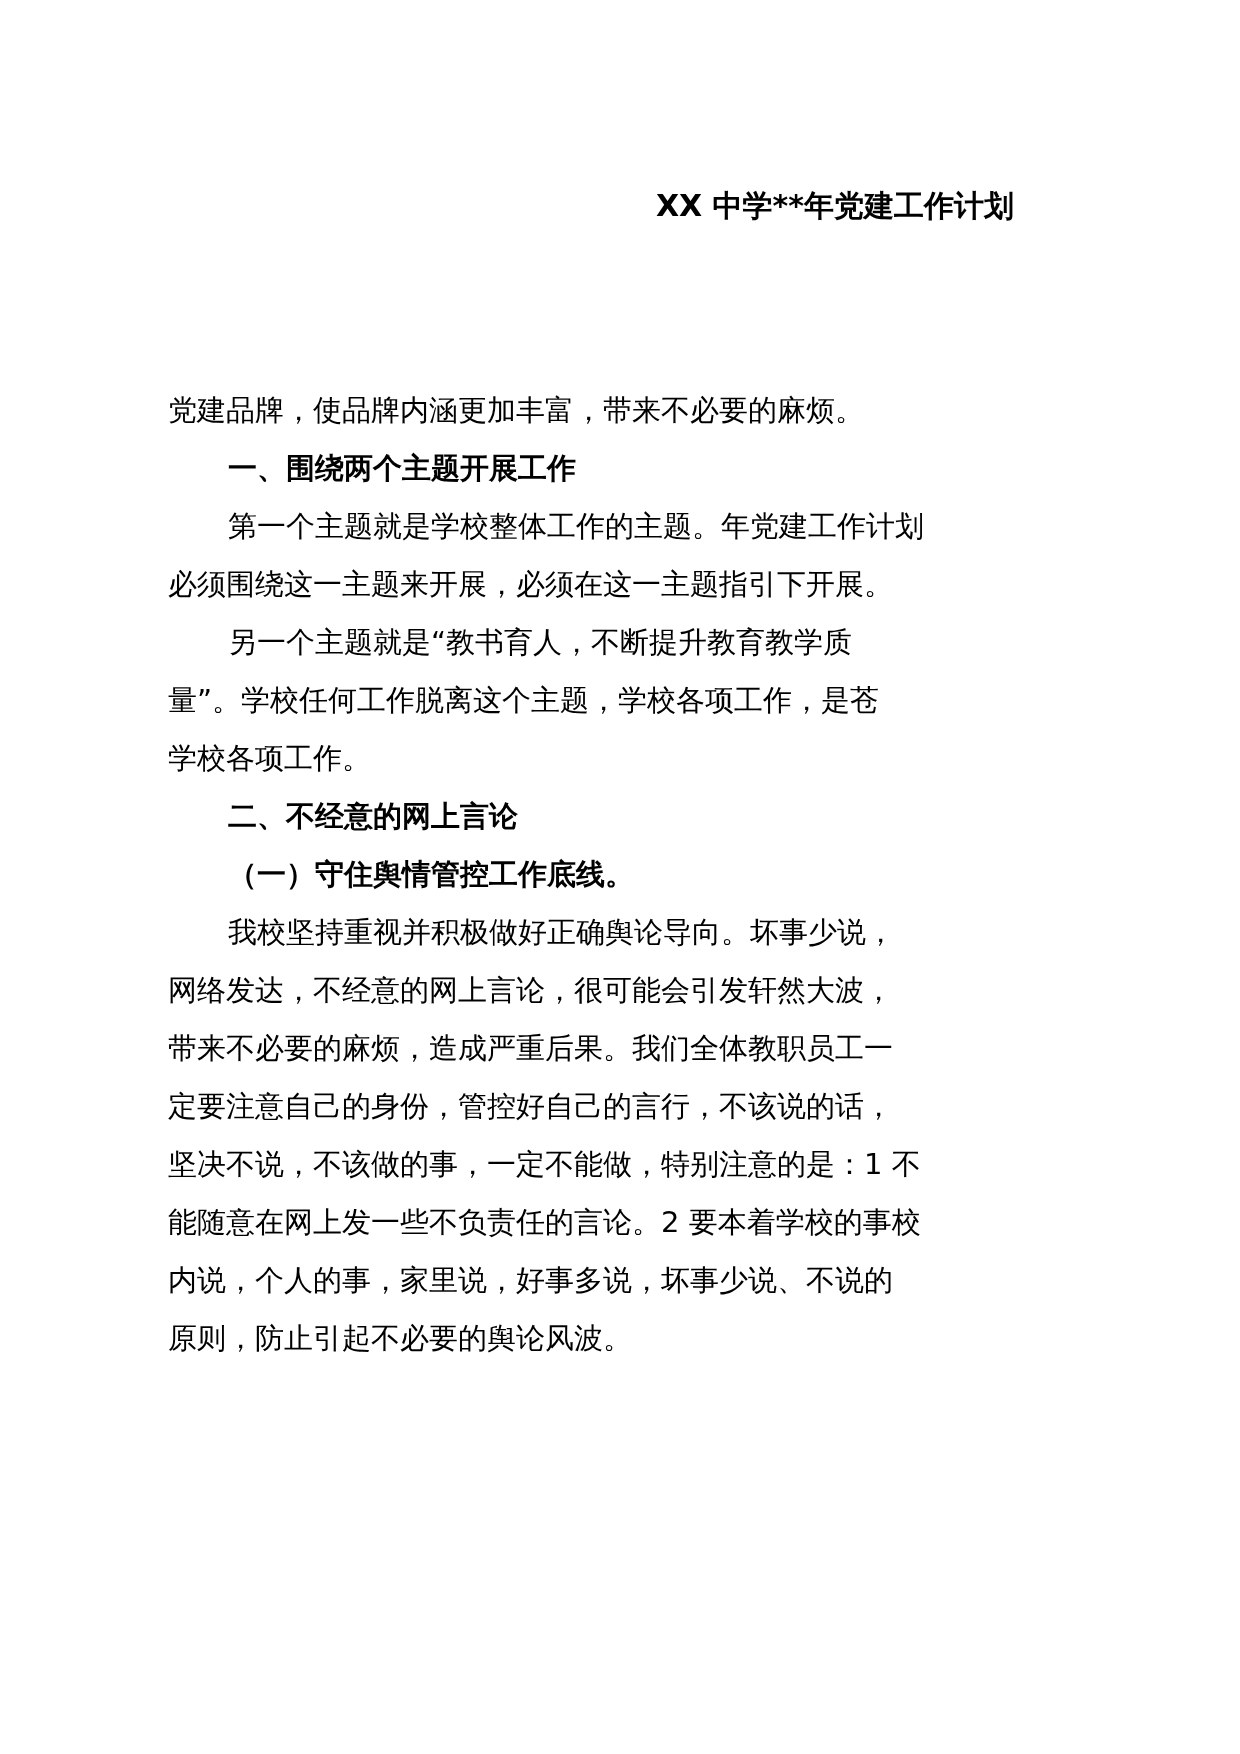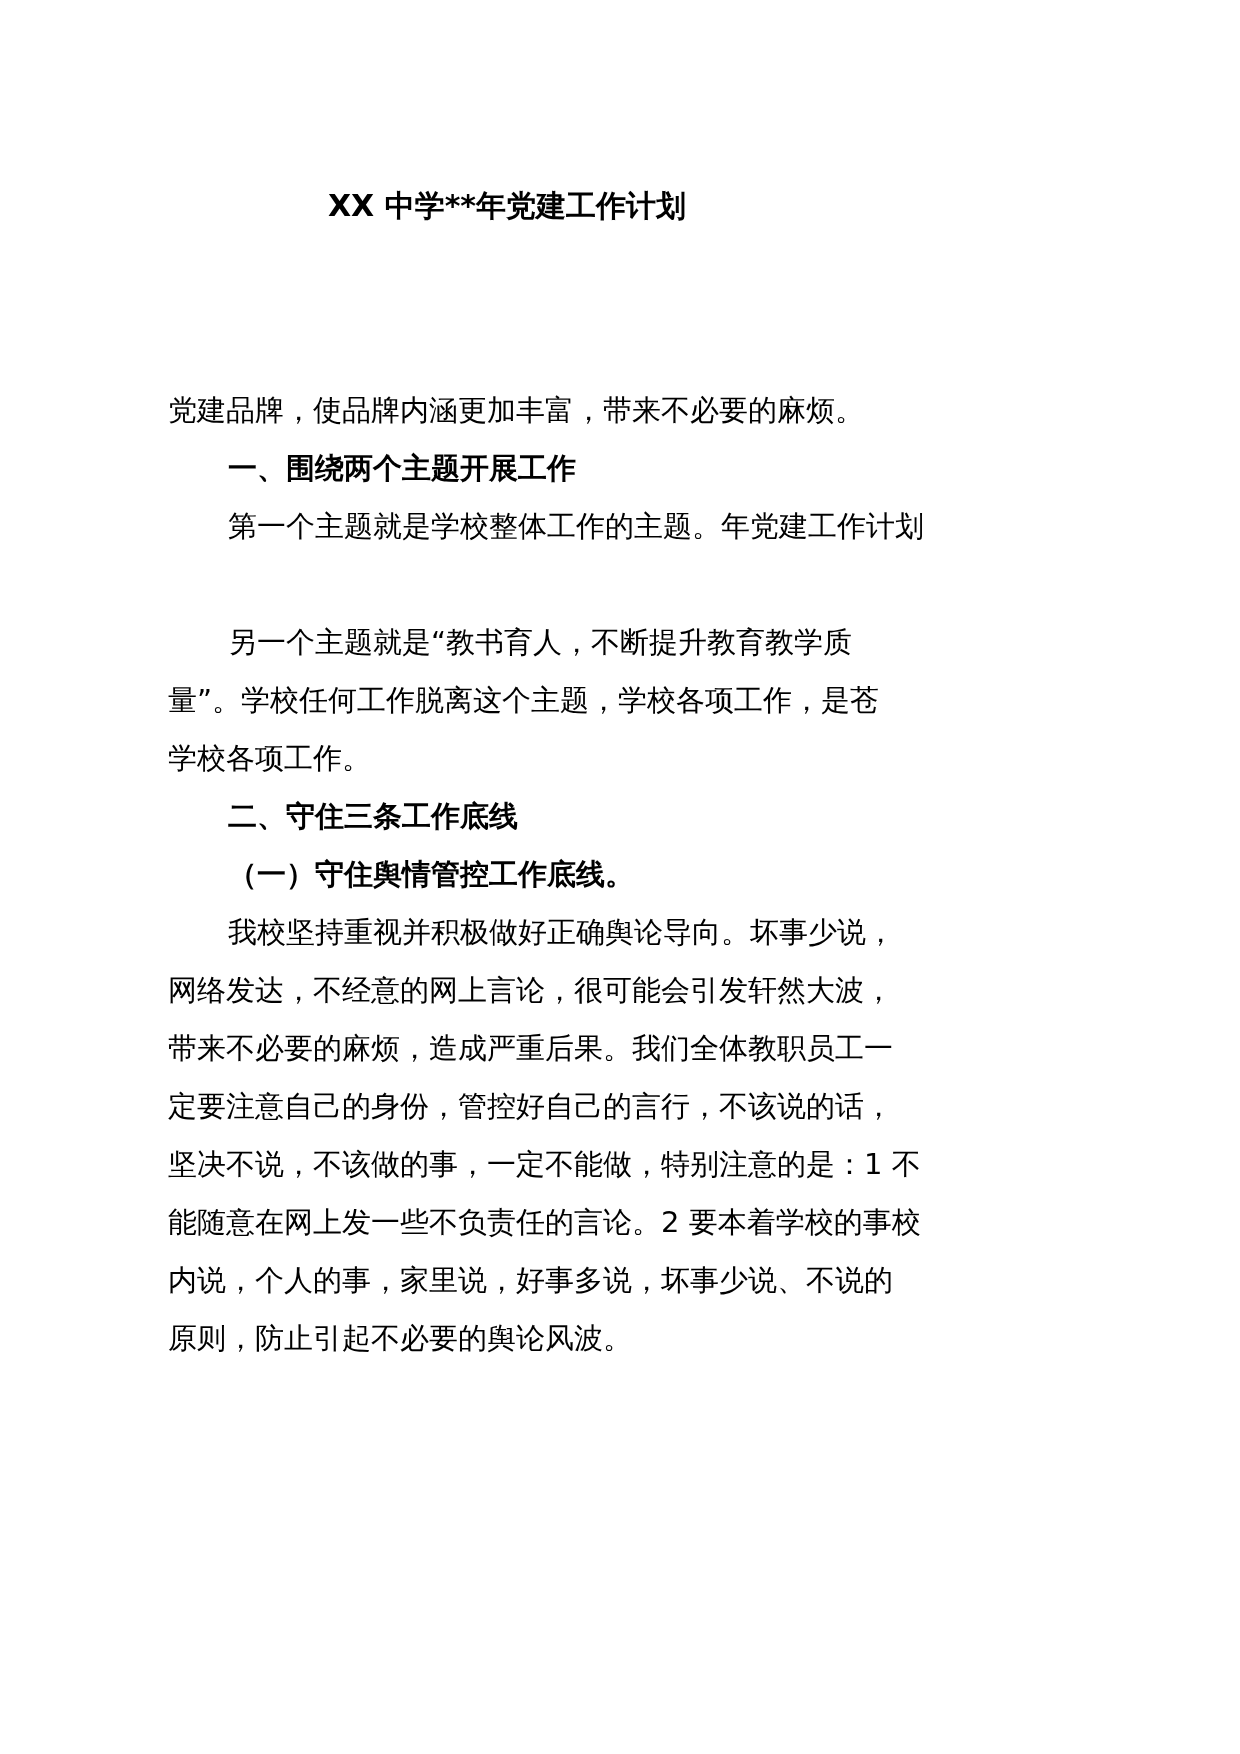--- a/index.html
+++ b/index.html
@@ -1,42 +1,43 @@
 <!DOCTYPE html>
 <html><head>
   <meta charset="utf-8">
   <style>
     html, body { margin: 0; padding: 0; background: #ffffff; }
     body { width: 1240px; height: 1754px; position: relative; overflow: hidden;
            font-family: "DejaVu Sans", sans-serif; color: #000000; }
     .page { position: absolute; left: 0; top: 0; width: 1240px; height: 1754px; background: #ffffff; }
-    .title { position: absolute; left: 0; width: 1014px; top: 184px; text-align: center;
+    .title { position: absolute; left: 0; width: 1014px; top: 184px; text-align: right;
              font-size: 30px; font-weight: bold; line-height: 44px; letter-spacing: 0px; }
     .line { position: absolute; left: 168px; font-size: 29px; line-height: 40px; white-space: nowrap; }
     .indent { left: 228px; }
     .sub { left: 228px; }
     .bold { font-weight: bold; }
   </style>
 </head>
 <body>
 
 <div class="page">
   <div class="title">XX 中学**年党建工作计划</div>
 
   <div class="line" style="top:390px">党建品牌，使品牌内涵更加丰富，带来不必要的麻烦。</div>
 
   <div class="line indent bold" style="top:448px">一、围绕两个主题开展工作</div>
 
   <div class="line indent" style="top:506px">第一个主题就是学校整体工作的主题。年党建工作计划</div>
+  <div class="line" style="top:564px">必须围绕这一主题来开展，必须在这一主题指引下开展。</div>
 
   <div class="line indent" style="top:622px">另一个主题就是“教书育人，不断提升教育教学质</div>
   <div class="line" style="top:680px">量”。学校任何工作脱离这个主题，学校各项工作，是苍</div>
   <div class="line" style="top:738px">学校各项工作。</div>
 
-  <div class="line indent bold" style="top:796px">二、守住三条工作底线</div>
+  <div class="line indent bold" style="top:796px">二、不经意的网上言论</div>
   <div class="line sub bold" style="top:854px; left:228px;">（一）守住舆情管控工作底线。</div>
 
   <div class="line indent" style="top:912px">我校坚持重视并积极做好正确舆论导向。坏事少说，</div>
   <div class="line" style="top:970px">网络发达，不经意的网上言论，很可能会引发轩然大波，</div>
   <div class="line" style="top:1028px">带来不必要的麻烦，造成严重后果。我们全体教职员工一</div>
   <div class="line" style="top:1086px">定要注意自己的身份，管控好自己的言行，不该说的话，</div>
   <div class="line" style="top:1144px">坚决不说，不该做的事，一定不能做，特别注意的是：1 不</div>
   <div class="line" style="top:1202px">能随意在网上发一些不负责任的言论。2 要本着学校的事校</div>
   <div class="line" style="top:1260px">内说，个人的事，家里说，好事多说，坏事少说、不说的</div>
   <div class="line" style="top:1318px">原则，防止引起不必要的舆论风波。</div>

